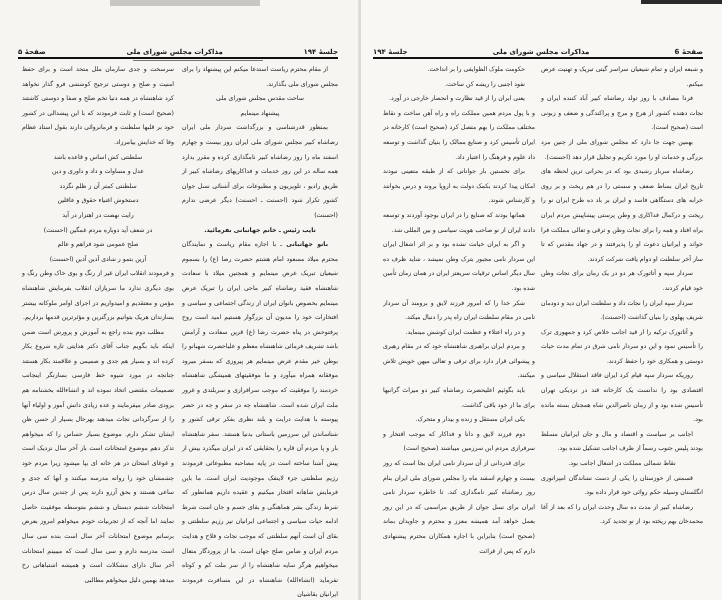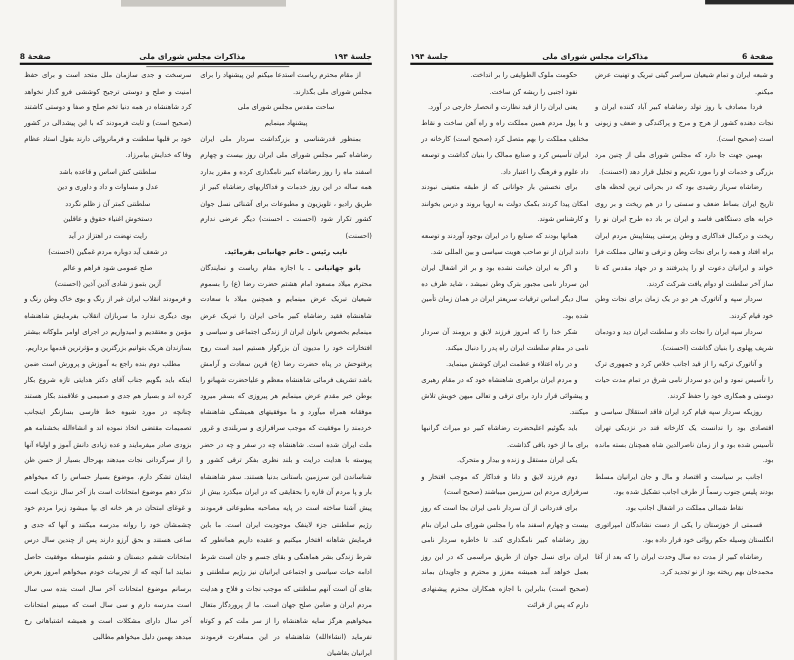--- a/index.html
+++ b/index.html
@@ -47,21 +47,21 @@
 </head>
 <body>
 
 <div class="spread">
 
   <div class="page left">
     <div class="ghost" style="left:110px;width:150px;"></div>
     <div class="header" style="left:18px;width:320px;">
       <span>جلسهٔ ۱۹۴</span>
       <span>مذاکرات مجلس شورای ملی</span>
-      <span>صفحهٔ 8</span>
+      <span>صفحهٔ ۵</span>
       <div class="rule"></div>
       <div class="rule2" style="left:115px;width:130px;"></div>
     </div>
 
     <div class="col" style="left:182px;width:156px;">
       <p class="indent">از مقام محترم ریاست استدعا میکنم این پیشنهاد را برای مجلس شورای ملی بگذارند.</p>
       <p class="center">ساحت مقدس مجلس شورای ملی</p>
       <p class="center">پیشنهاد مینمایم</p>
       <p class="indent">بمنظور قدرشناسی و بزرگداشت سردار ملی ایران رضاشاه کبیر مجلس شورای ملی ایران روز بیست و چهارم اسفند ماه را روز رضاشاه کبیر نامگذاری کرده و مقرر بدارد همه ساله در این روز خدمات و فداکاریهای رضاشاه کبیر از طریق رادیو ، تلویزیون و مطبوعات برای آشنائی نسل جوان کشور تکرار شود (احسنت ـ احسنت) دیگر عرضی ندارم (احسنت)</p>
       <p class="center bold">نایب رئیس ـ خانم جهانبانی بفرمائید.</p>

